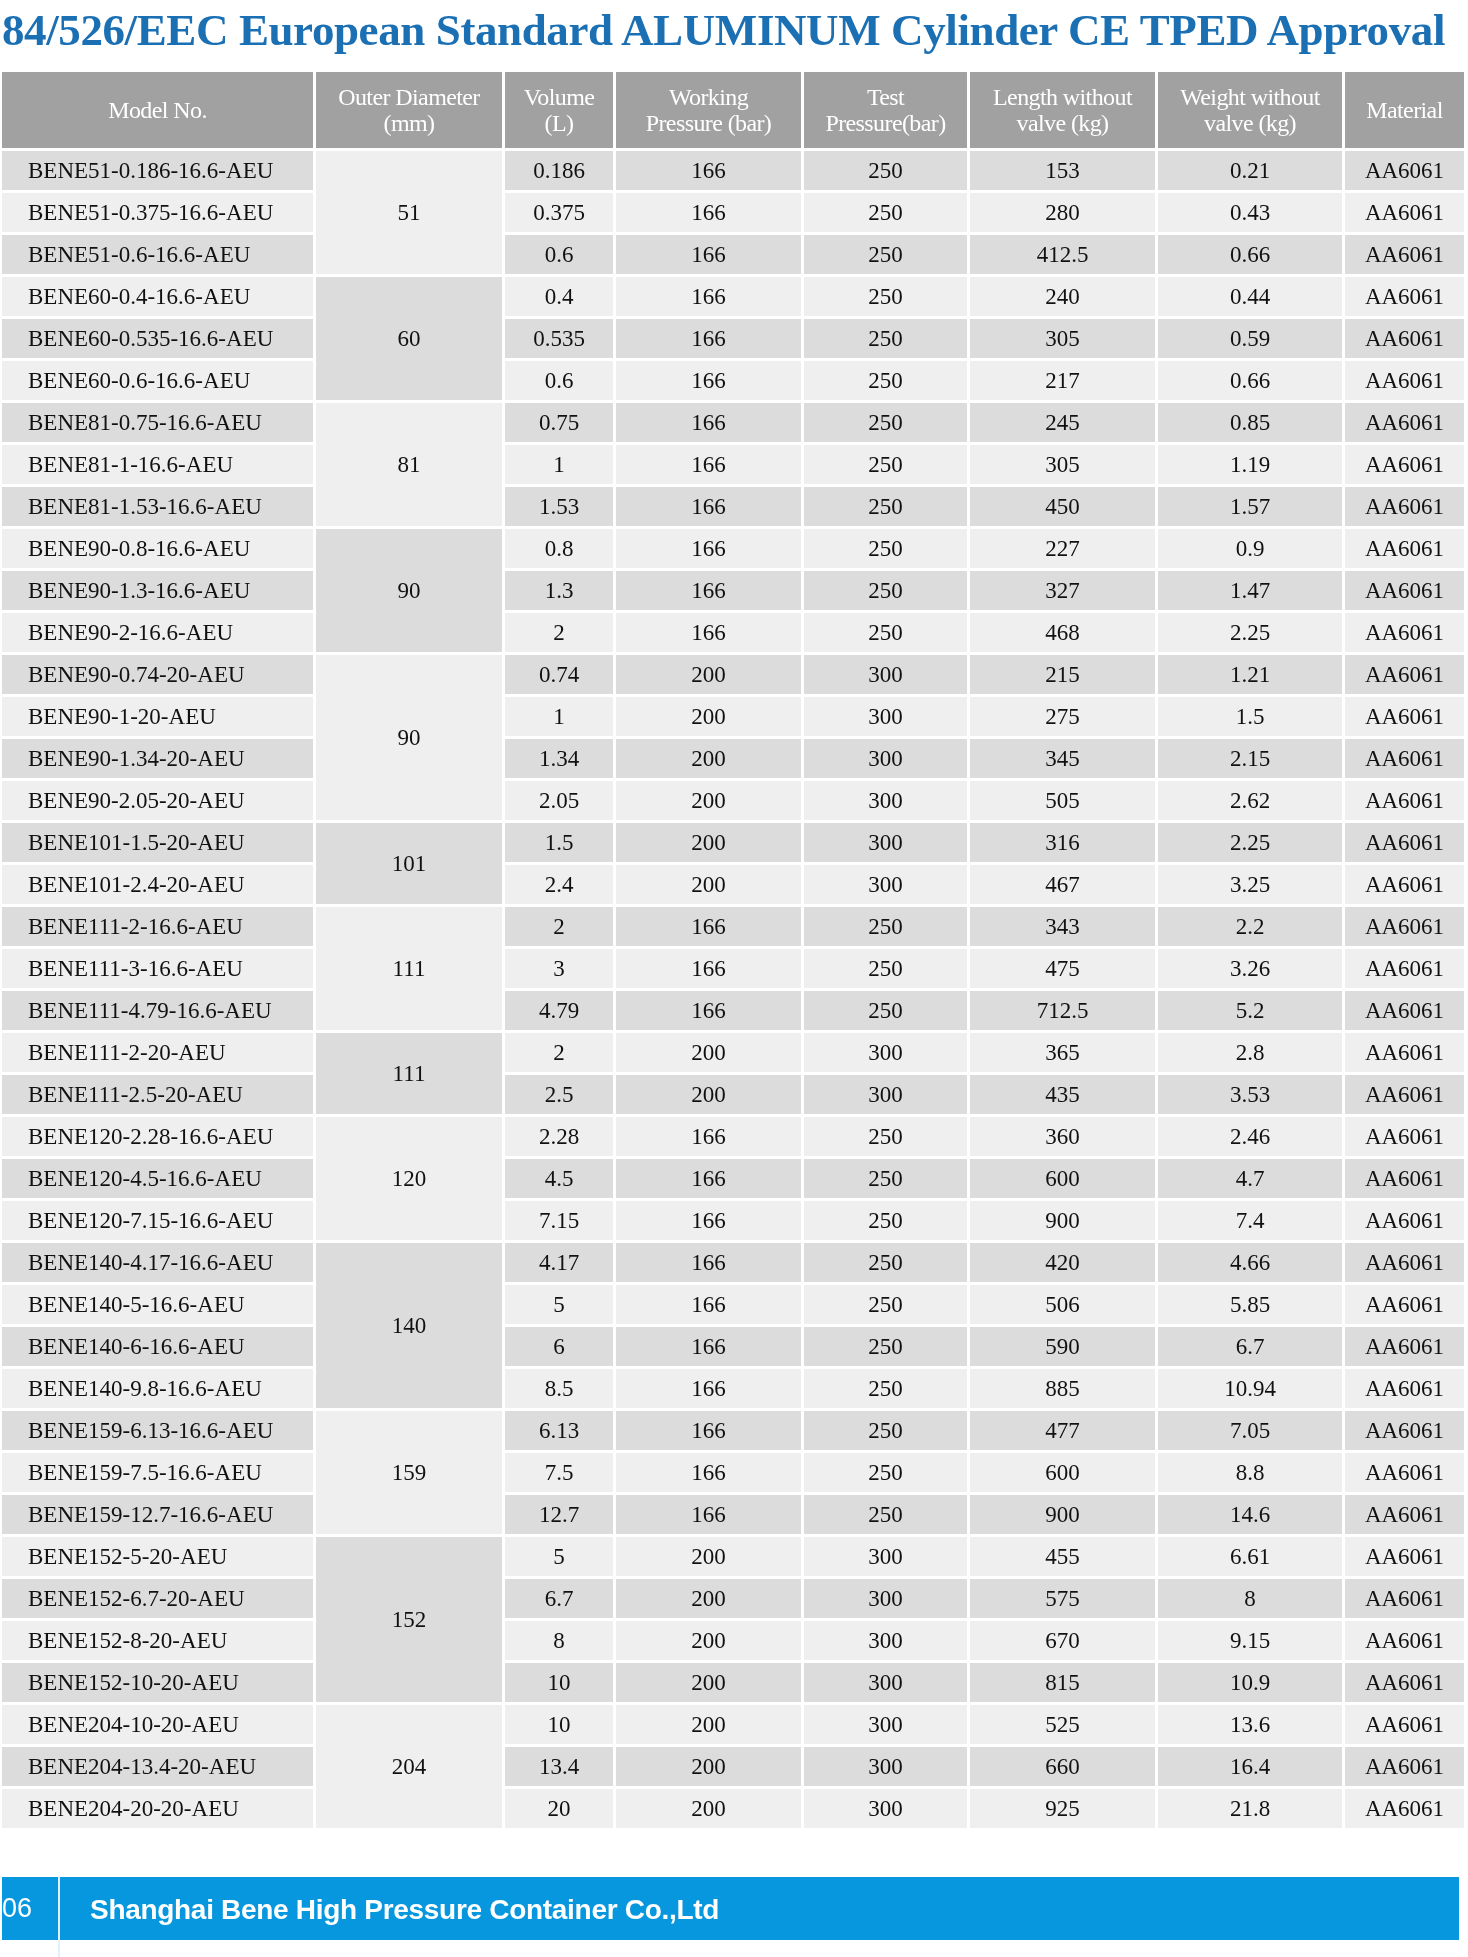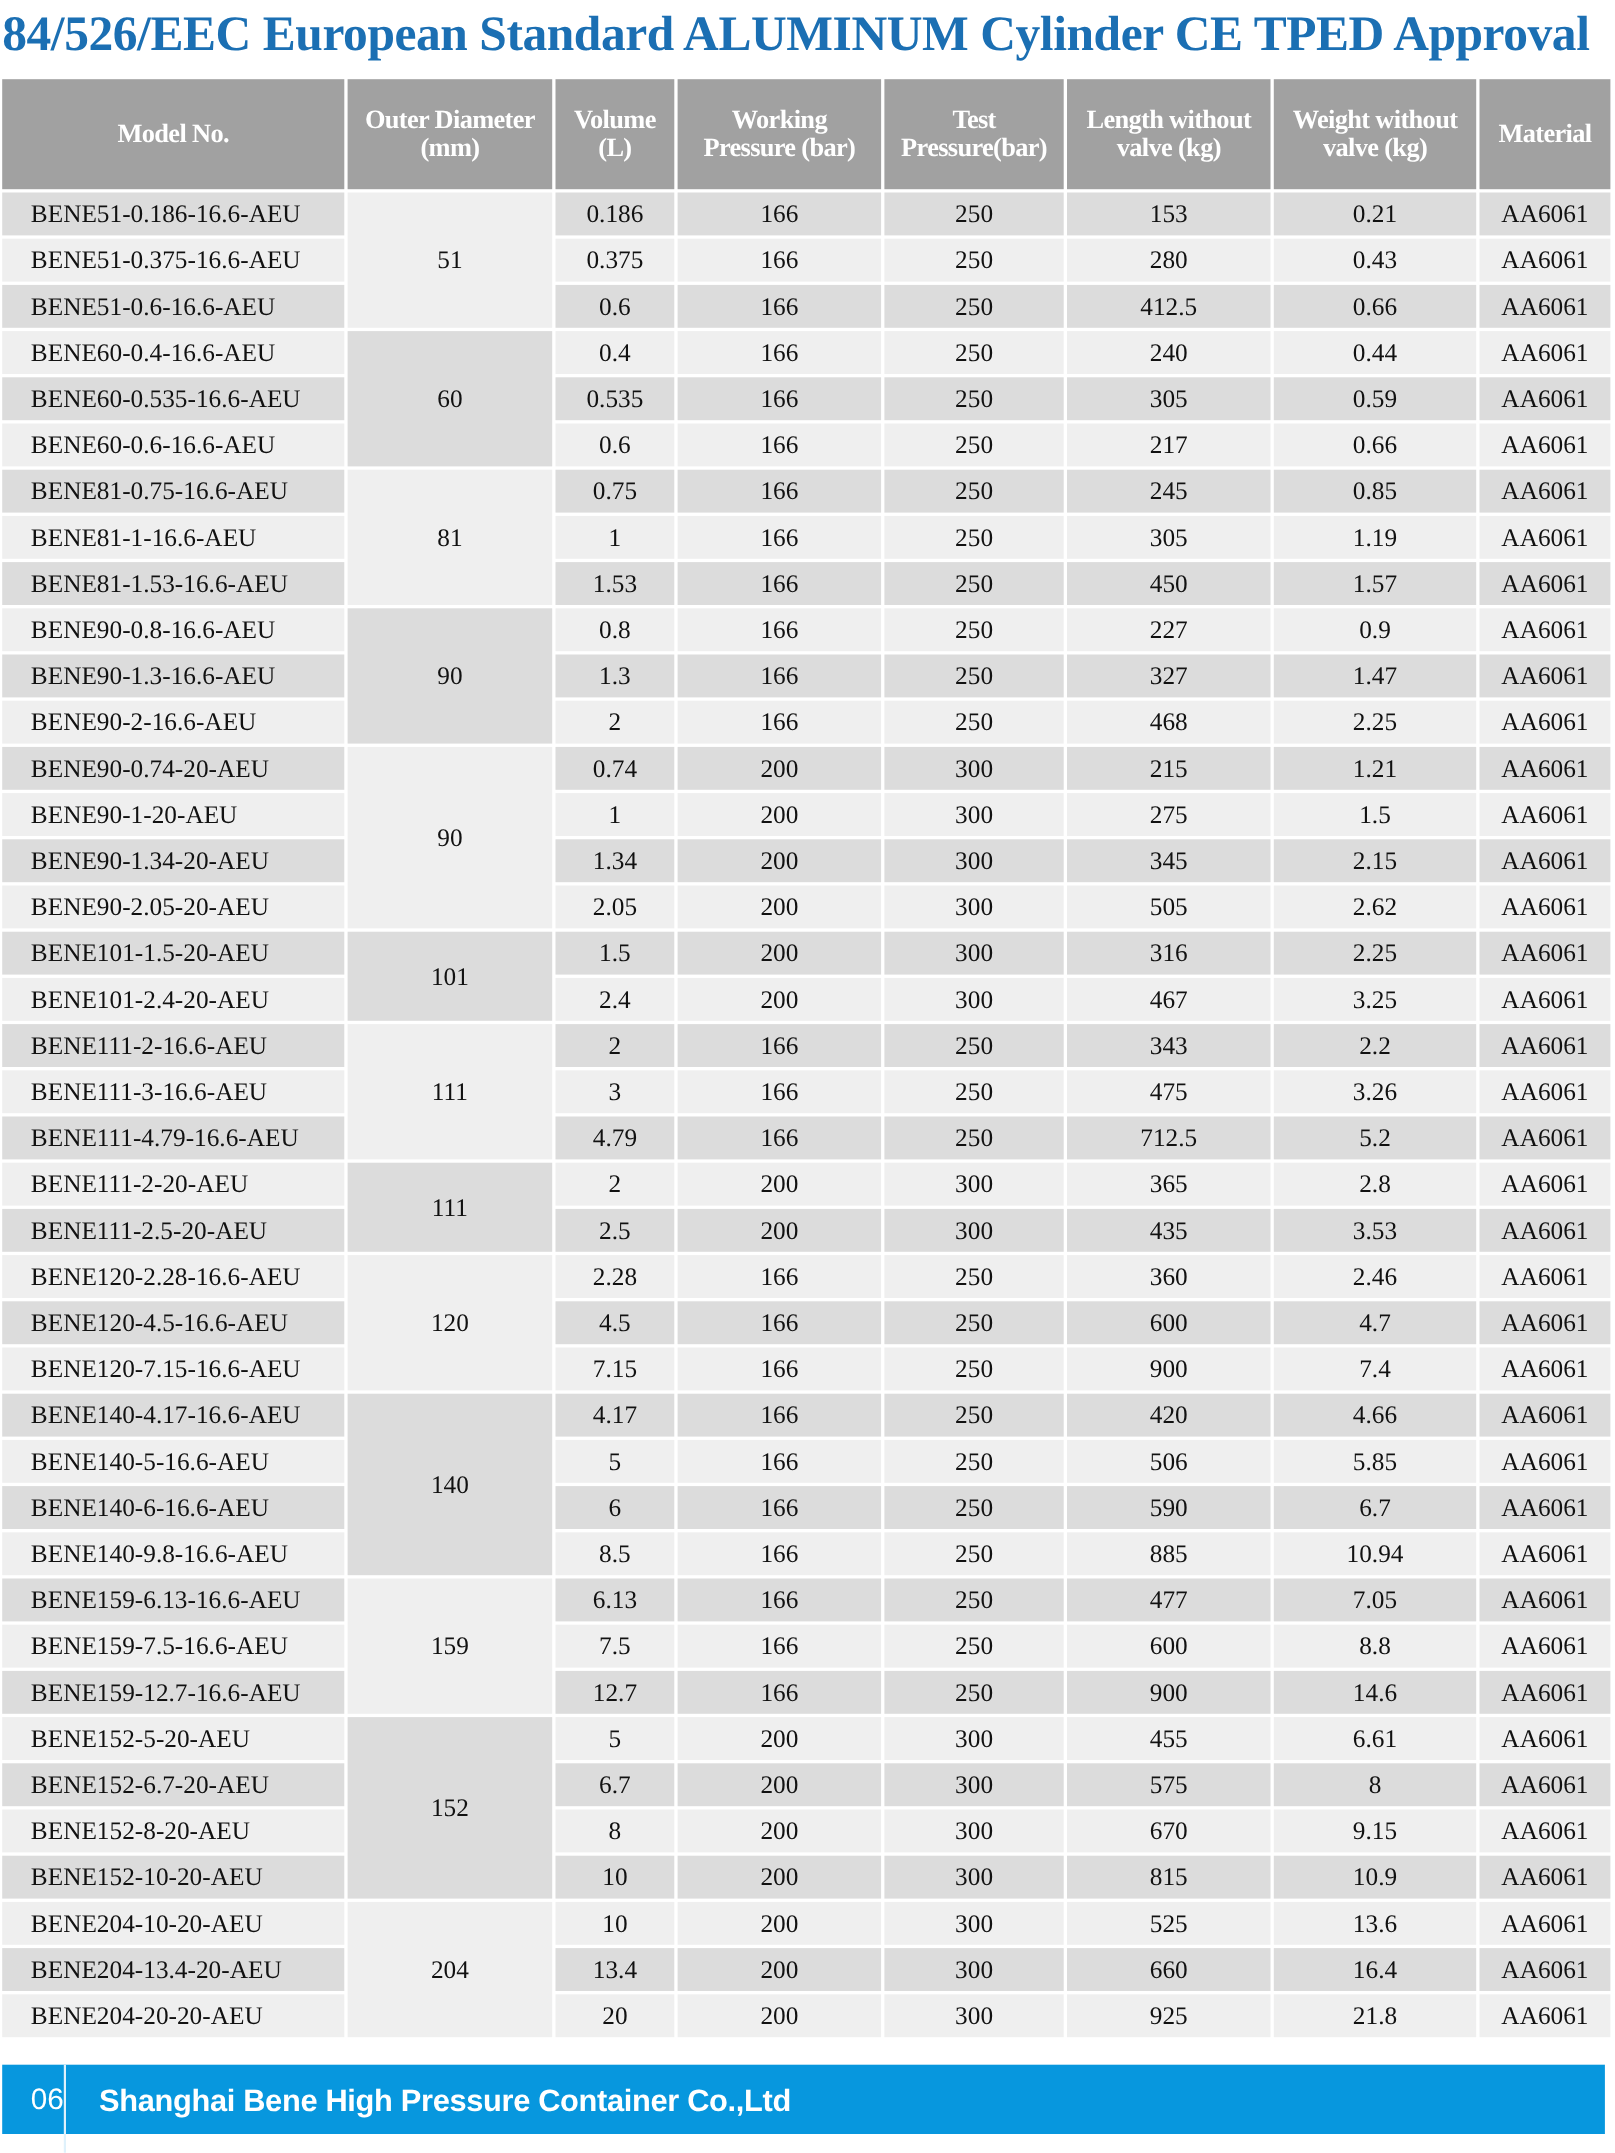--- a/index.html
+++ b/index.html
@@ -1,27 +1,27 @@
 <!DOCTYPE html>
 <html><head>
 <meta charset="utf-8">
 <style>
   html, body { margin:0; padding:0; background:#ffffff; }
   body { width:1468px; height:1957px; position:relative; overflow:hidden; font-family:"Liberation Serif", "DejaVu Serif", serif; }
   .title { position:absolute; left:2px; top:2px; font-size:45px; font-weight:bold; color:#1b6fb3; white-space:nowrap; letter-spacing:-0.4px; line-height:56px;text-align:right; }
   table.spec { position:absolute; left:2px; top:72px; border-collapse:separate; border-spacing:3px; margin:-3px; table-layout:fixed; }
-  table.spec th { background:#a1a1a1; color:#ffffff; font-weight:bold; font-size:24px; line-height:26px; height:76px; padding:12px; text-align:center; vertical-align:middle; letter-spacing:-0.6px; }
+  table.spec th { background:#a1a1a1; color:#ffffff; font-weight:normal; font-size:24px; line-height:26px; height:76px; padding:0; text-align:center; vertical-align:middle; letter-spacing:-0.6px; }
   table.spec td { height:39px; padding:0; font-size:23px; color:#111111; text-align:center; vertical-align:middle; white-space:nowrap; }
   table.spec td.model { text-align:left; padding-left:26px; }
   tr.odd td { background:#dcdcdc; }
   tr.even td { background:#efefef; }
   td.od-light { background:#efefef !important; }
   td.od-dark { background:#dcdcdc !important; }
   .footer { position:absolute; left:2px; top:1877px; width:1457px; height:63px; background:#0797de; color:#ffffff; font-family:"Liberation Sans", "DejaVu Sans", sans-serif; }
-  .footer .page { position:absolute; left:0; top:0; width:56px; height:80px; border-right:2px solid #dff1fb; font-size:27px; line-height:63px; text-align:right; }
+  .footer .page { position:absolute; left:0; top:0; width:56px; height:80px; border-right:2px solid #dff1fb; font-size:27px; line-height:63px; text-align:left; }
   .footer .company { position:absolute; left:76px; top:0; font-size:28px; font-weight:bold; line-height:66px; white-space:nowrap; letter-spacing:-0.3px;margin-left:12px; }
   .footer .tel { position:absolute; left:778px; top:0; font-size:28px; font-weight:bold; line-height:66px; white-space:nowrap; letter-spacing:-0.3px; }
   .footer .email { position:absolute; left:1092px; top:0; font-size:33px; line-height:58px; white-space:nowrap; font-family:"DejaVu Sans", sans-serif; letter-spacing:-0.8px; }
 </style>
 </head>
 <body>
 
 <div class="title">84/526/EEC European Standard ALUMINUM Cylinder CE TPED Approval</div>
 
 <table class="spec">

